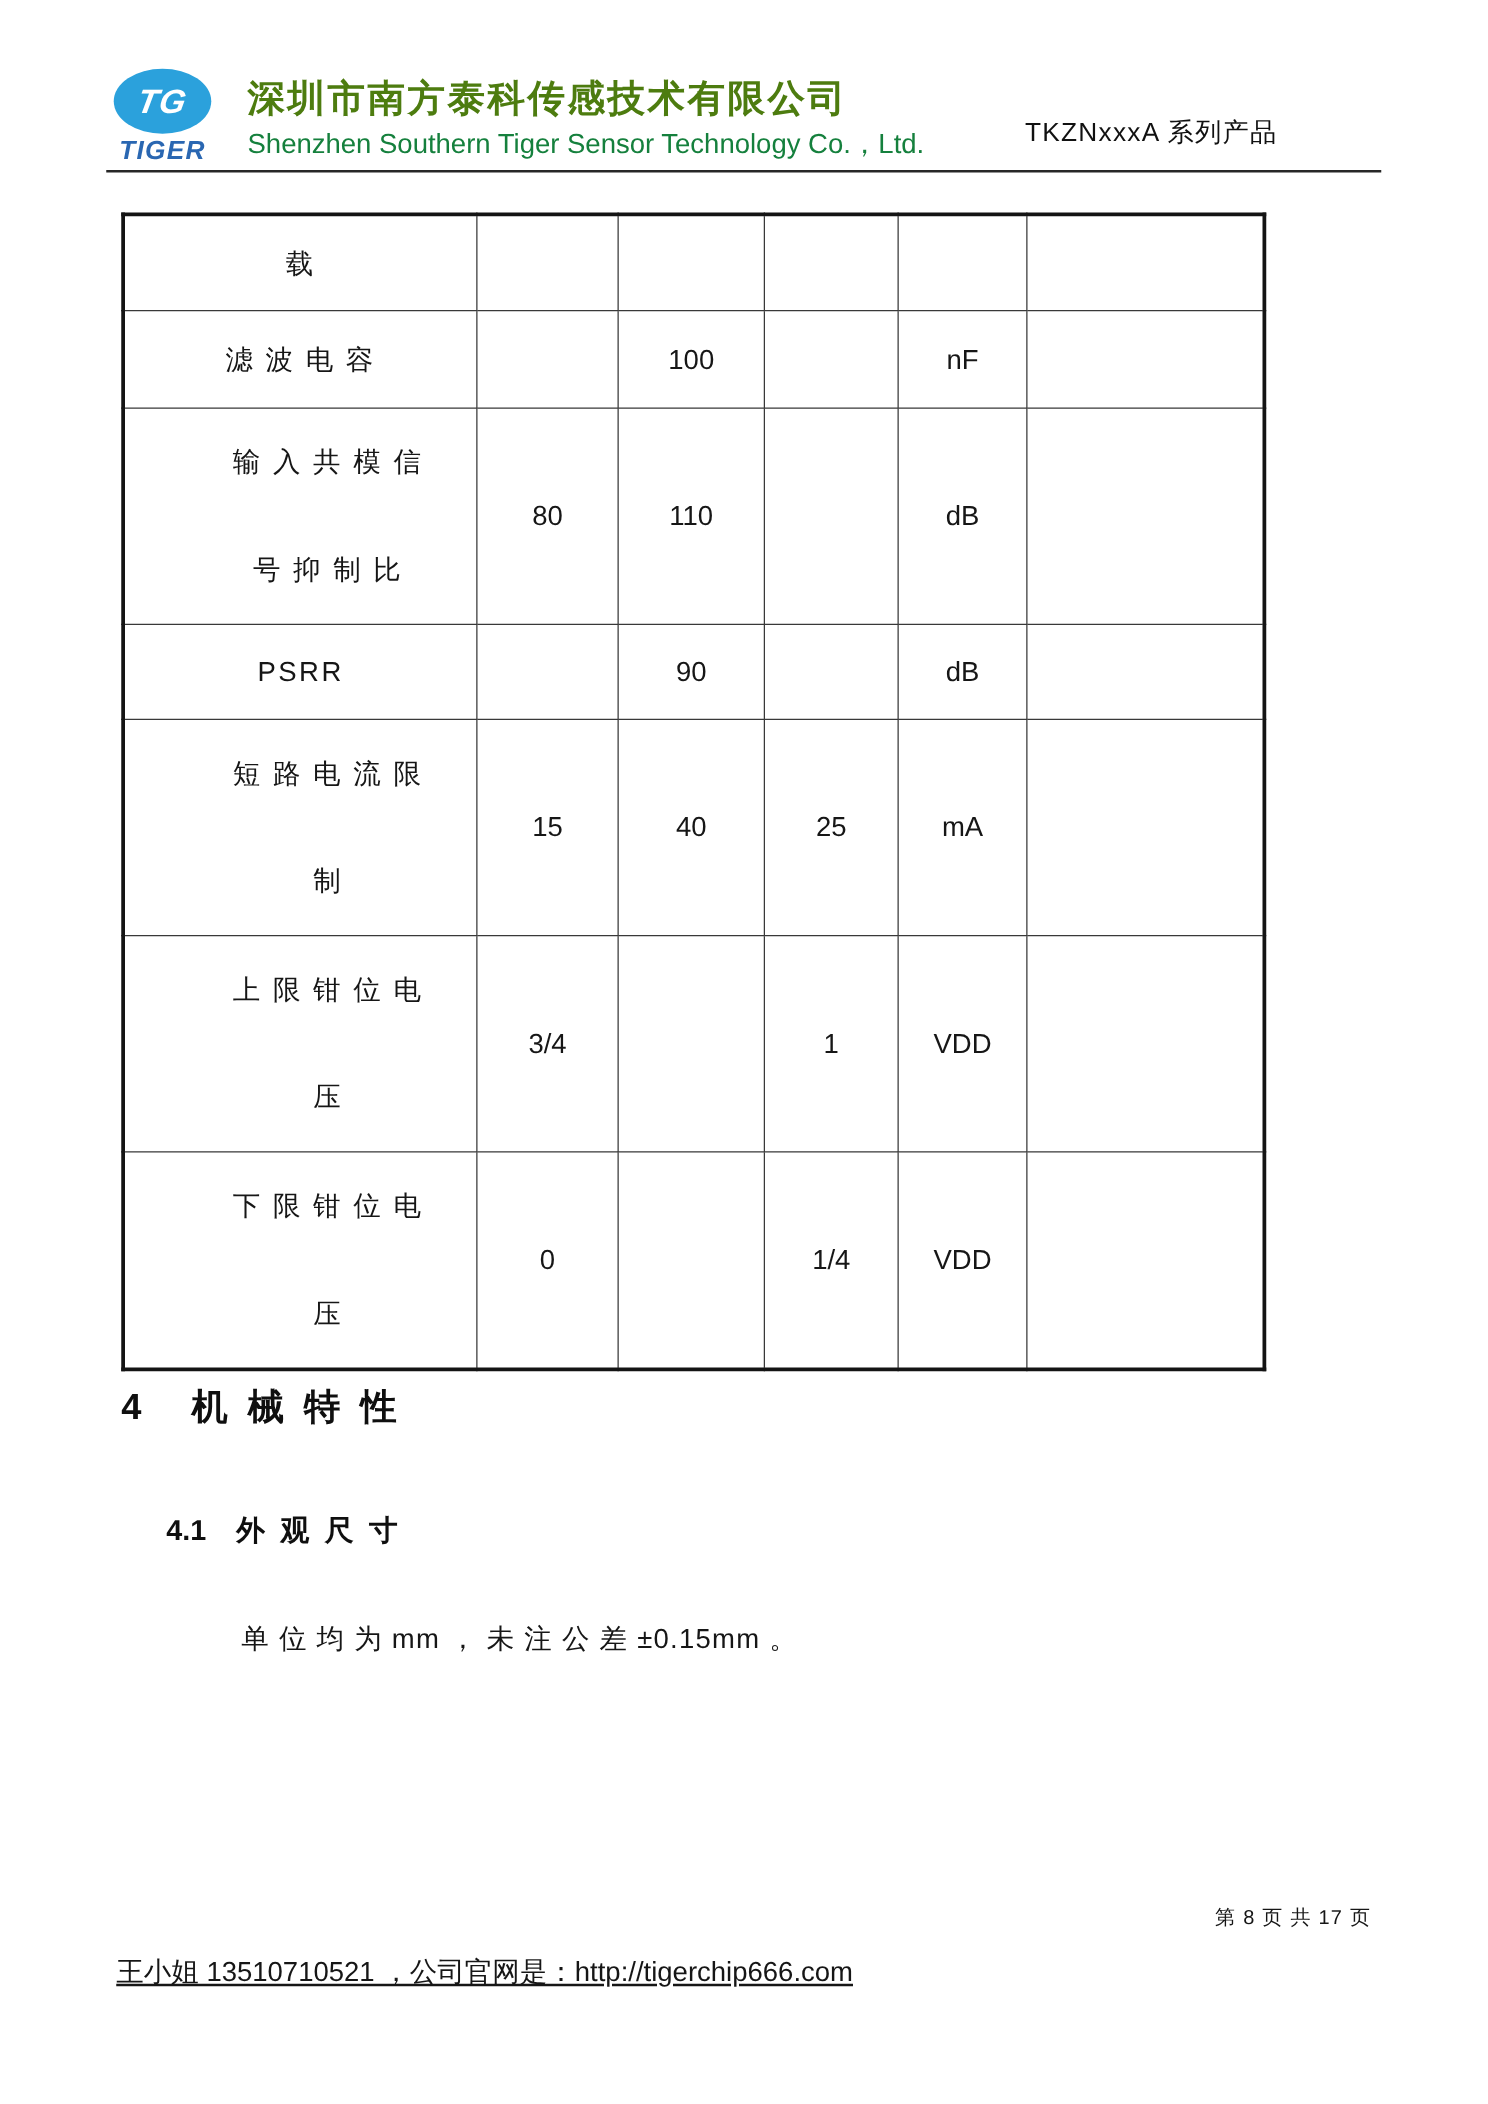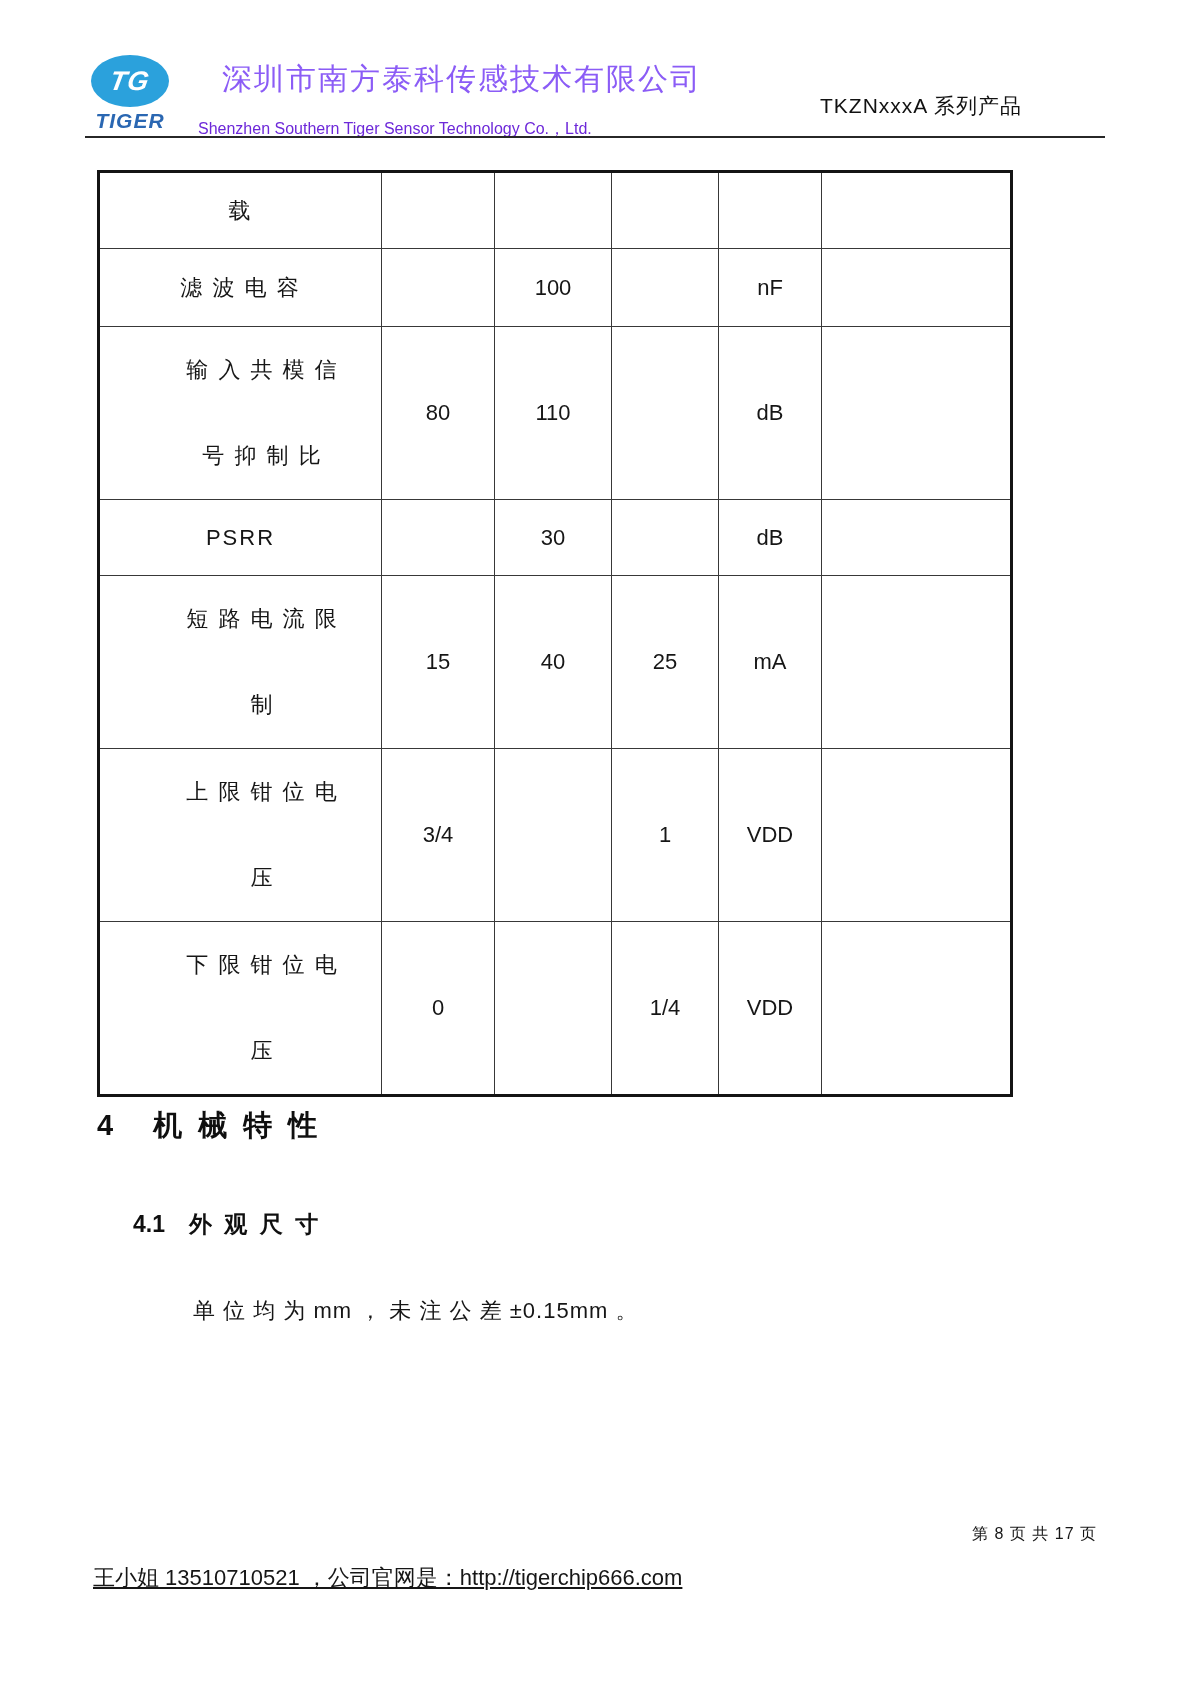--- a/index.html
+++ b/index.html
@@ -17,22 +17,22 @@
   }
   .logo-tg {
     color:#ffffff; font-weight:bold; font-style:italic; font-size:27px;
     letter-spacing:1px; transform:skewX(-10deg);
   }
   .logo-tiger {
     margin-top:2px; color:#2a67b2; font-weight:bold; font-style:italic;
     font-size:21px; letter-spacing:1px;
   }
   .company { position:absolute; left:198px; top:59px; }
-  .company-cn { font-size:30px; font-weight:normal; color:#8b5cf6; letter-spacing:2px;margin-left:24px; }
-  .company-en { margin-top:19px; font-size:16px; color:#6d28d9; }
+  .company-cn { font-size:30px; font-weight:bold; color:#4d7c0f; letter-spacing:2px; }
+  .company-en { margin-top:0; font-size:22px; color:#15803d; }
   .product-series { position:absolute; top:92px; right:168px; font-size:21px; color:#111; letter-spacing:1px; }
   .header-rule { position:absolute; left:85px; top:136px; width:1020px; height:2px; background:#272727; }
 
   
   table.spec {
     position:absolute; left:97px; top:170px; width:913px;
     border-collapse:collapse; table-layout:fixed;
     border:3px solid #141414;
   }
   table.spec td {
@@ -117,21 +117,21 @@
         <td>110</td>
         <td></td>
         <td>dB</td>
         <td></td>
       </tr>
       <tr class="r3">
         <td>
           <div class="ln1">PSRR</div>
         </td>
         <td></td>
-        <td>30</td>
+        <td>90</td>
         <td></td>
         <td>dB</td>
         <td></td>
       </tr>
       <tr class="r4">
         <td>
           <div class="ln">短 路 电 流 限</div>
           <div class="ln">制</div>
         </td>
         <td>15</td>

